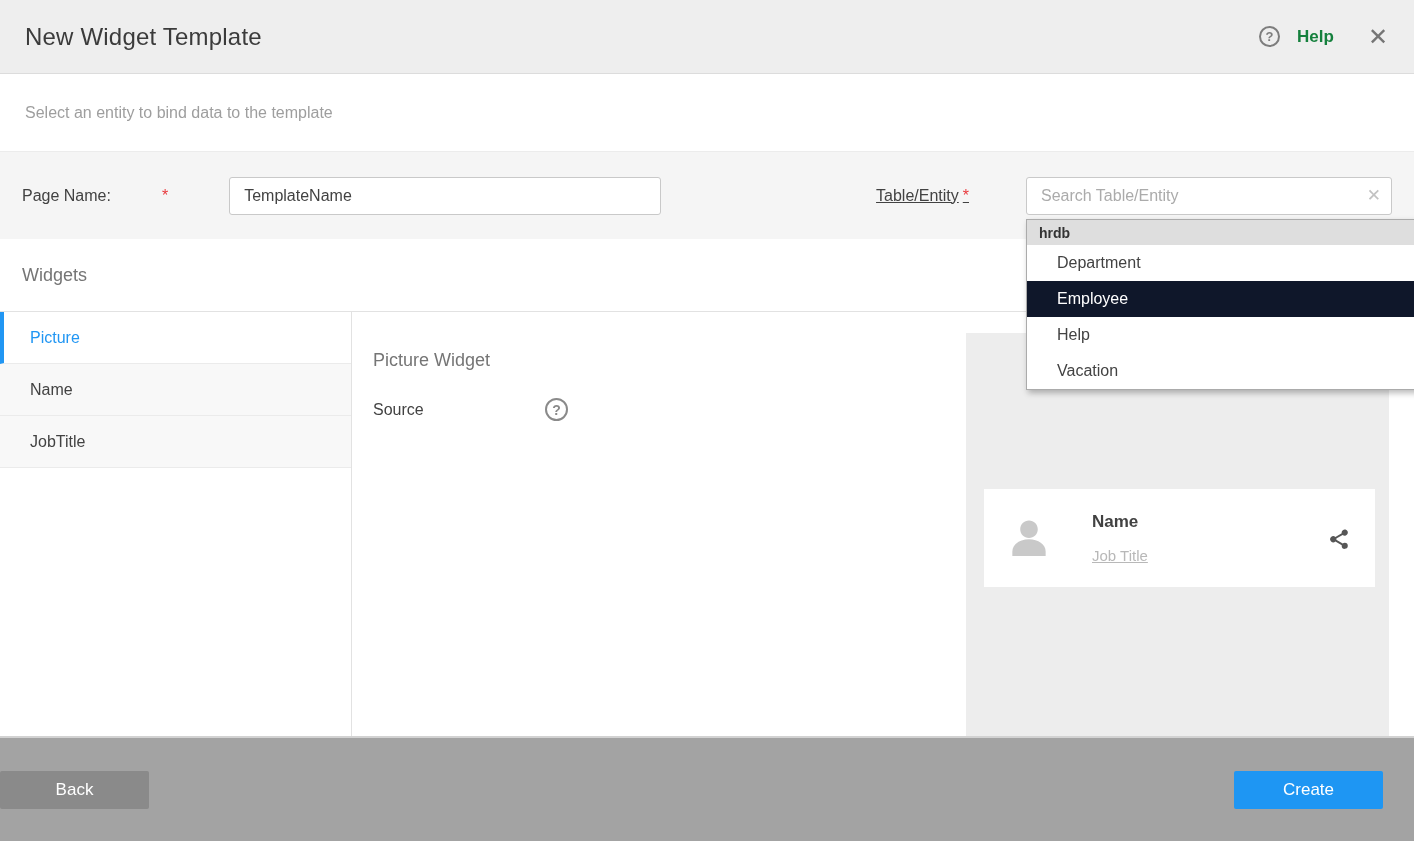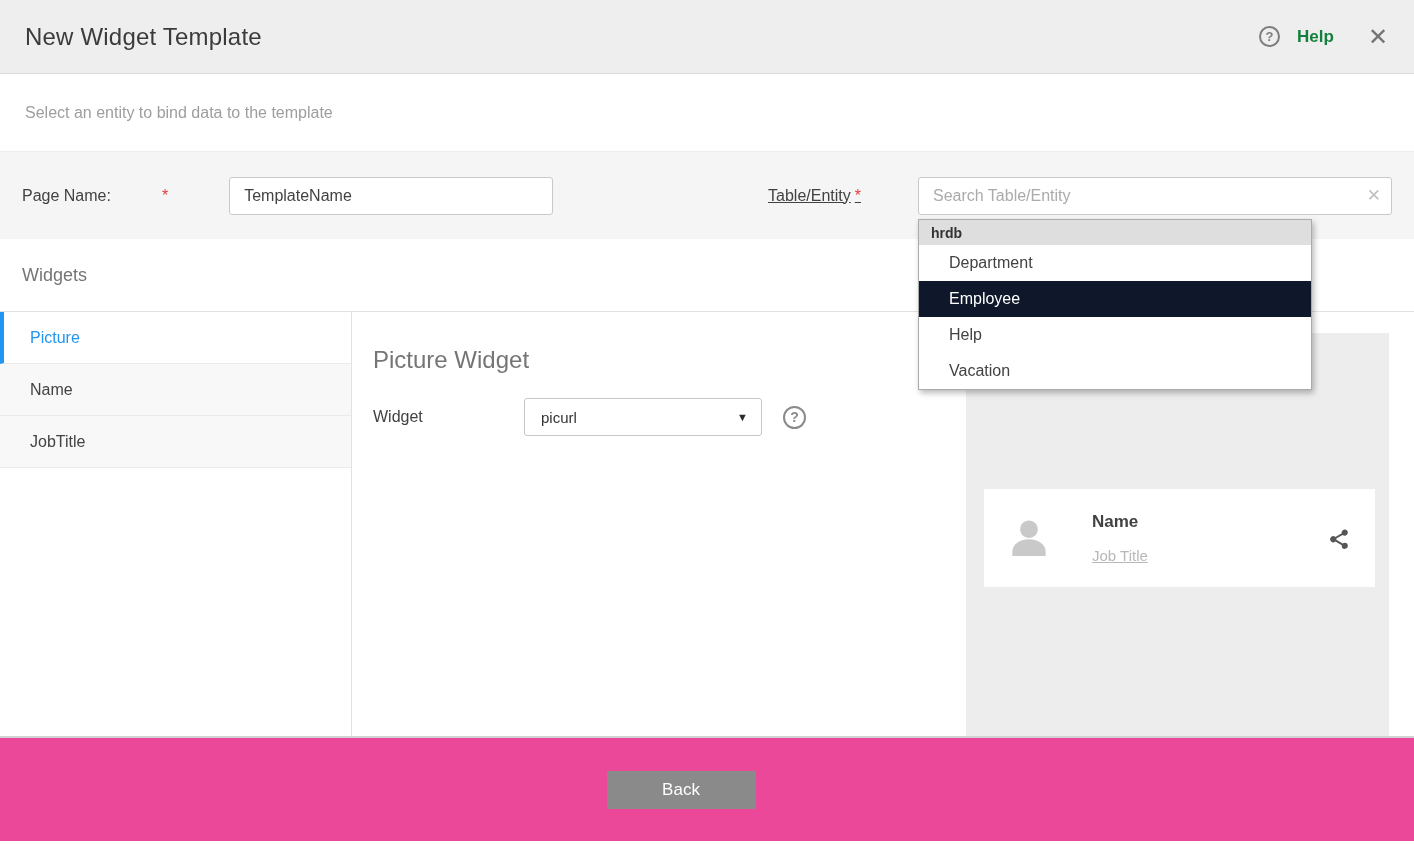--- a/index.html
+++ b/index.html
@@ -81,21 +81,21 @@
     background: #fff;
     font-size: 16px;
     color: #424242;
     font-family: "Liberation Sans", sans-serif;
     padding: 0 14px;
     outline: none;
   }
   .page-name-input { width: 457px; margin-left: 14px; }
   .entity-label-wrap { margin-left: 168px; display: flex; align-items: center; text-decoration: underline; }
   .combo-wrap { position: relative; margin-left: 10px; }
-  .search-input { width: 474px; padding-right: 38px; }
+  .search-input { width: 366px; padding-right: 38px; }
   .search-input::placeholder { color: #ababab; }
   .clear-icon {
     position: absolute;
     right: 11px; top: 10px;
     font-size: 17px;
     color: #c2c2c2;
     cursor: pointer;
     line-height: 1;
   }
 
@@ -165,21 +165,21 @@
   .tab.active {
     background: #ffffff;
     color: #2196f3;
     border-left: 4px solid #2196f3;
     padding-left: 26px;
   }
   .main-content {
     flex: 1;
     padding: 33px 0 0 21px;
   }
-  .detail-title { font-size: 24px; color: #757575; line-height: 30px; }
+  .detail-title { font-size: 18px; color: #757575; line-height: 30px; }
   .source-row {
     margin-top: 23px;
     display: flex;
     align-items: center;
   }
   .source-label { font-size: 16px; color: #424242; width: 151px; }
   .select-box {
     width: 238px;
     height: 38px;
     border: 1px solid #c6c6c6;
@@ -224,23 +224,23 @@
   .person-icon svg { width: 100%; height: 100%; fill: #c9c9c9; }
   .card-text { margin-left: 36px; }
   .card-name { font-size: 17px; font-weight: 700; color: #424242; }
   .card-jobtitle { font-size: 15px; color: #b8b8b8; margin-top: 15px; text-decoration: underline; }
   .share-icon { margin-left: auto; width: 25px; height: 25px; margin-right: 12px; }
   .share-icon svg { width: 100%; height: 100%; fill: #565656; }
 
   
   .footer {
     height: 103px;
-    background: #ec4899;
-    display: flex;
-    justify-content: center;
+    background: #a3a3a3;
+    display: flex;
+    justify-content: space-between;
     align-items: flex-start;
     padding: 33px 31px 0 0;
   }
   .btn {
     width: 149px;
     height: 38px;
     border: none;
     border-radius: 2px;
     font-size: 17px;
     color: #ffffff;
@@ -301,25 +301,21 @@
 
   <div class="sidebar">
     <div class="tab active">Picture</div>
     <div class="tab">Name</div>
     <div class="tab">JobTitle</div>
   </div>
 
   <div class="main-content">
     <div class="detail-title">Picture Widget</div>
     <div class="source-row">
-      <span class="source-label">Widget</span>
-      <div class="select-box">
-        <span class="select-value">picurl</span>
-        <span class="select-arrow">▼</span>
-      </div>
+      <span class="source-label">Source</span>
       <div class="source-help">?</div>
     </div>
   </div>
 
   <div class="preview-panel">
     <div class="preview-card">
       <div class="person-icon">
         <svg viewBox="0 0 24 24" xmlns="http://www.w3.org/2000/svg">
           <path d="M12 4.2c2.15 0 3.9 1.75 3.9 3.9S14.15 12 12 12s-3.9-1.75-3.9-3.9S9.85 4.2 12 4.2zM12 12.6c4.1 0 7.4 2.2 7.4 5.4v2H4.6v-2c0-3.2 3.3-5.4 7.4-5.4z"></path>
         </svg>
@@ -332,13 +328,14 @@
         <svg viewBox="0 0 24 24" xmlns="http://www.w3.org/2000/svg">
           <path d="M18 16.1c-.76 0-1.44.3-1.96.77l-6.11-3.56c.04-.2.07-.4.07-.61s-.03-.41-.07-.61l6.05-3.53A2.99 2.99 0 1 0 15 6.3c0 .21.03.41.07.61L9.02 10.44a3 3 0 1 0 0 4.52l6.11 3.57c-.04.18-.06.38-.06.57a2.93 2.93 0 1 0 2.93-3z"></path>
         </svg>
       </div>
     </div>
   </div>
 </div>
 
 <div class="footer">
   <button class="btn btn-back">Back</button>
+  <button class="btn btn-create">Create</button>
 </div>
 
 </body></html>

